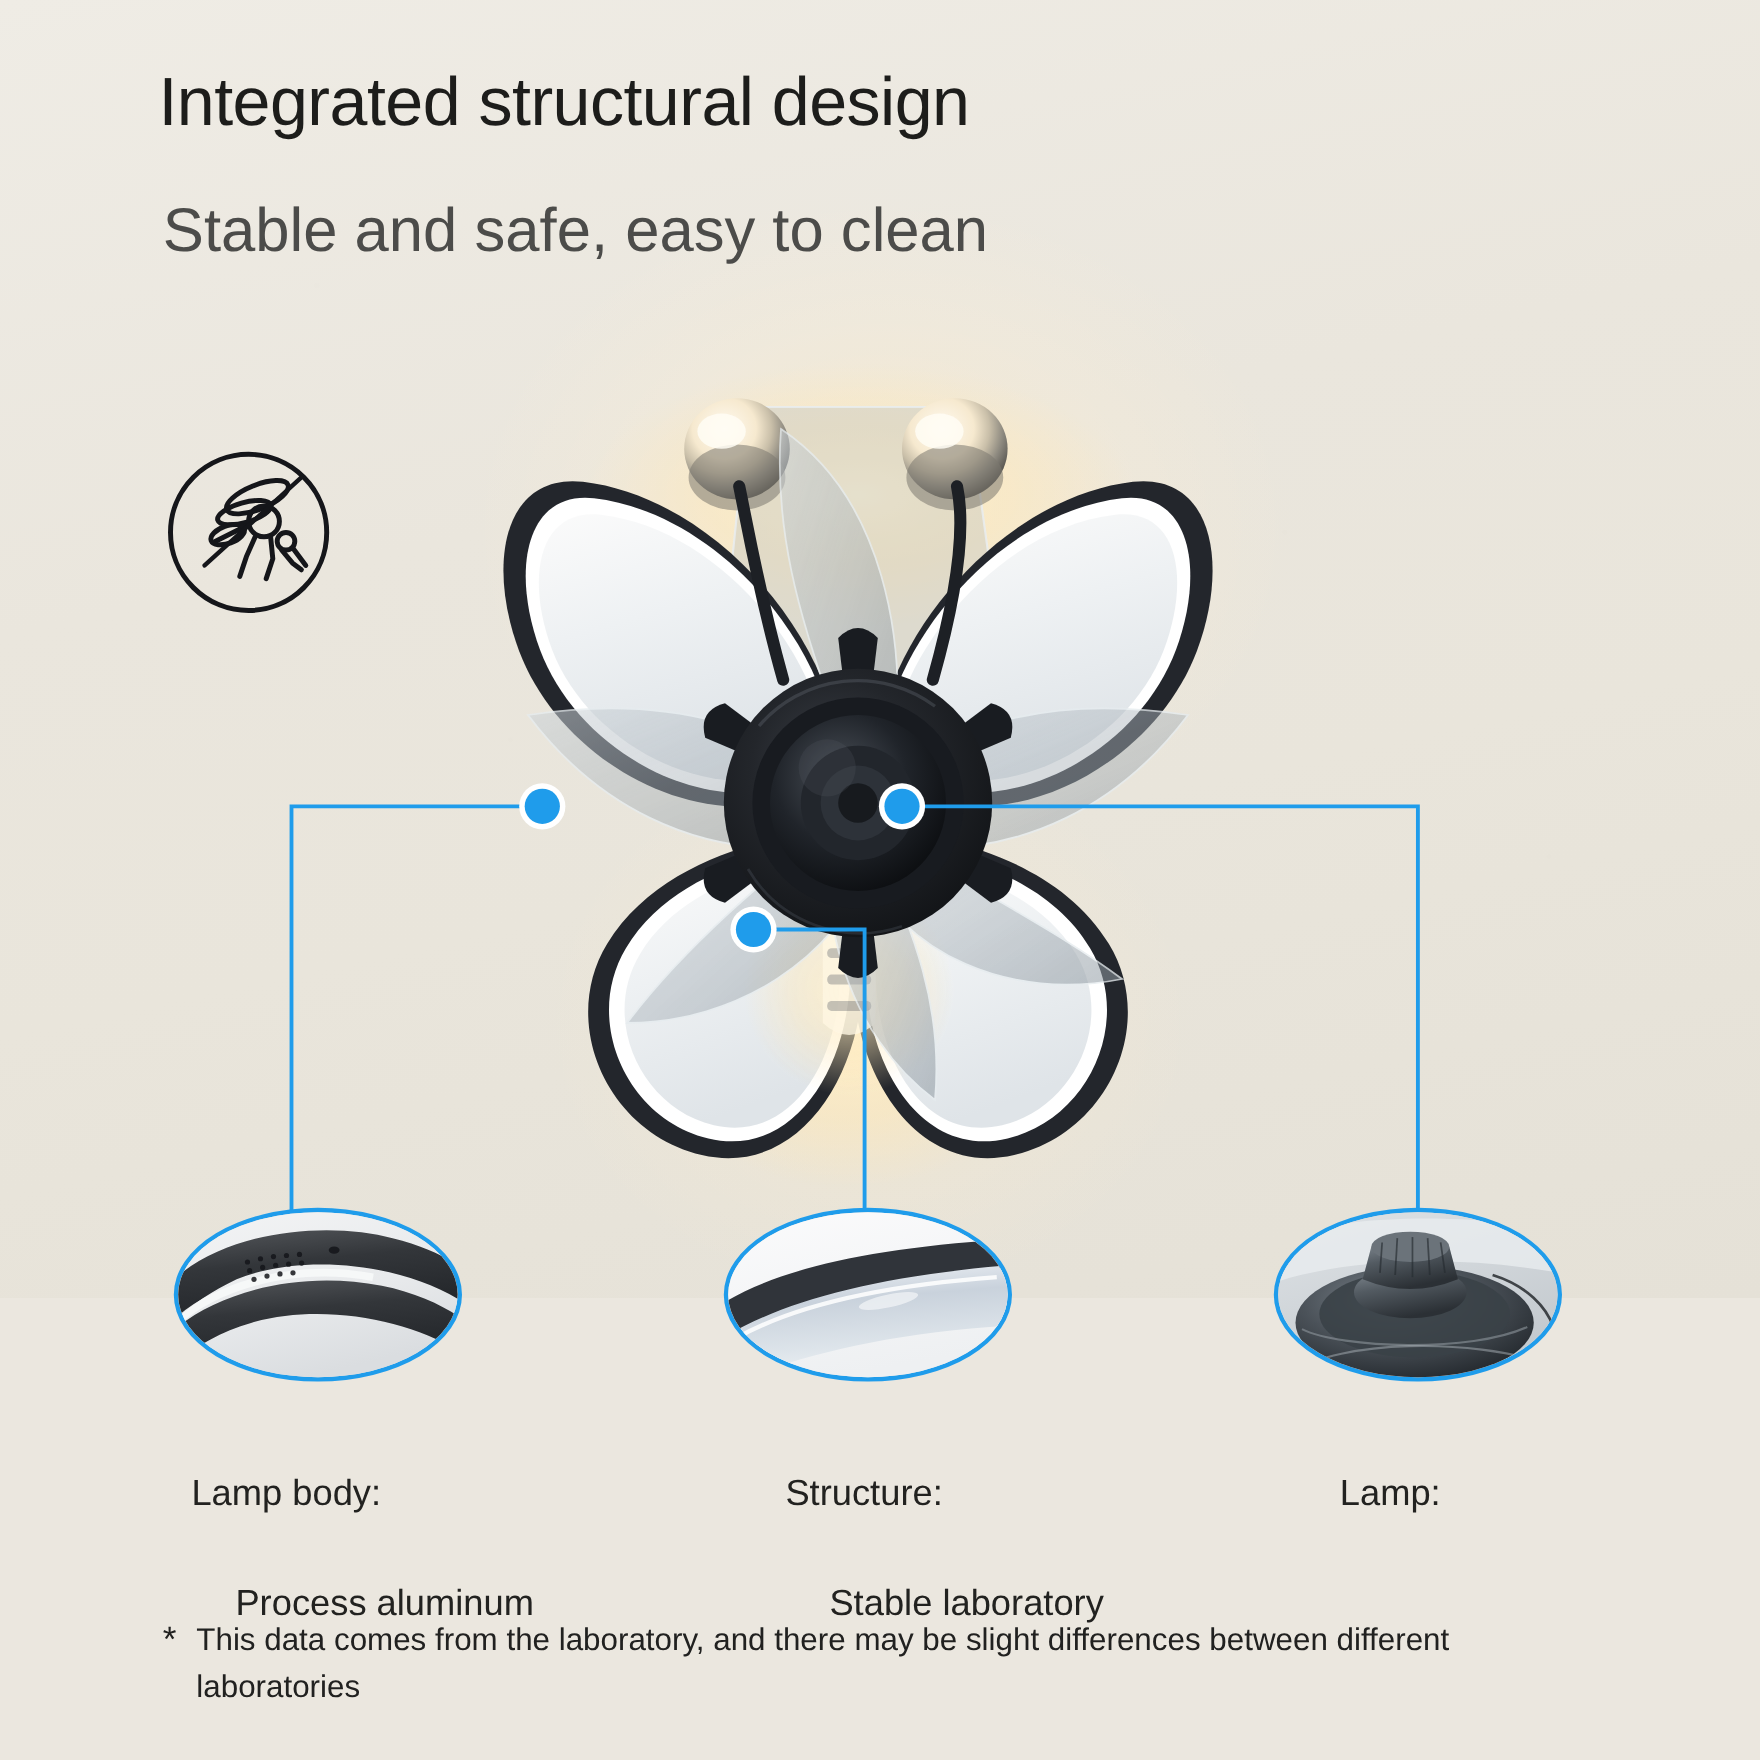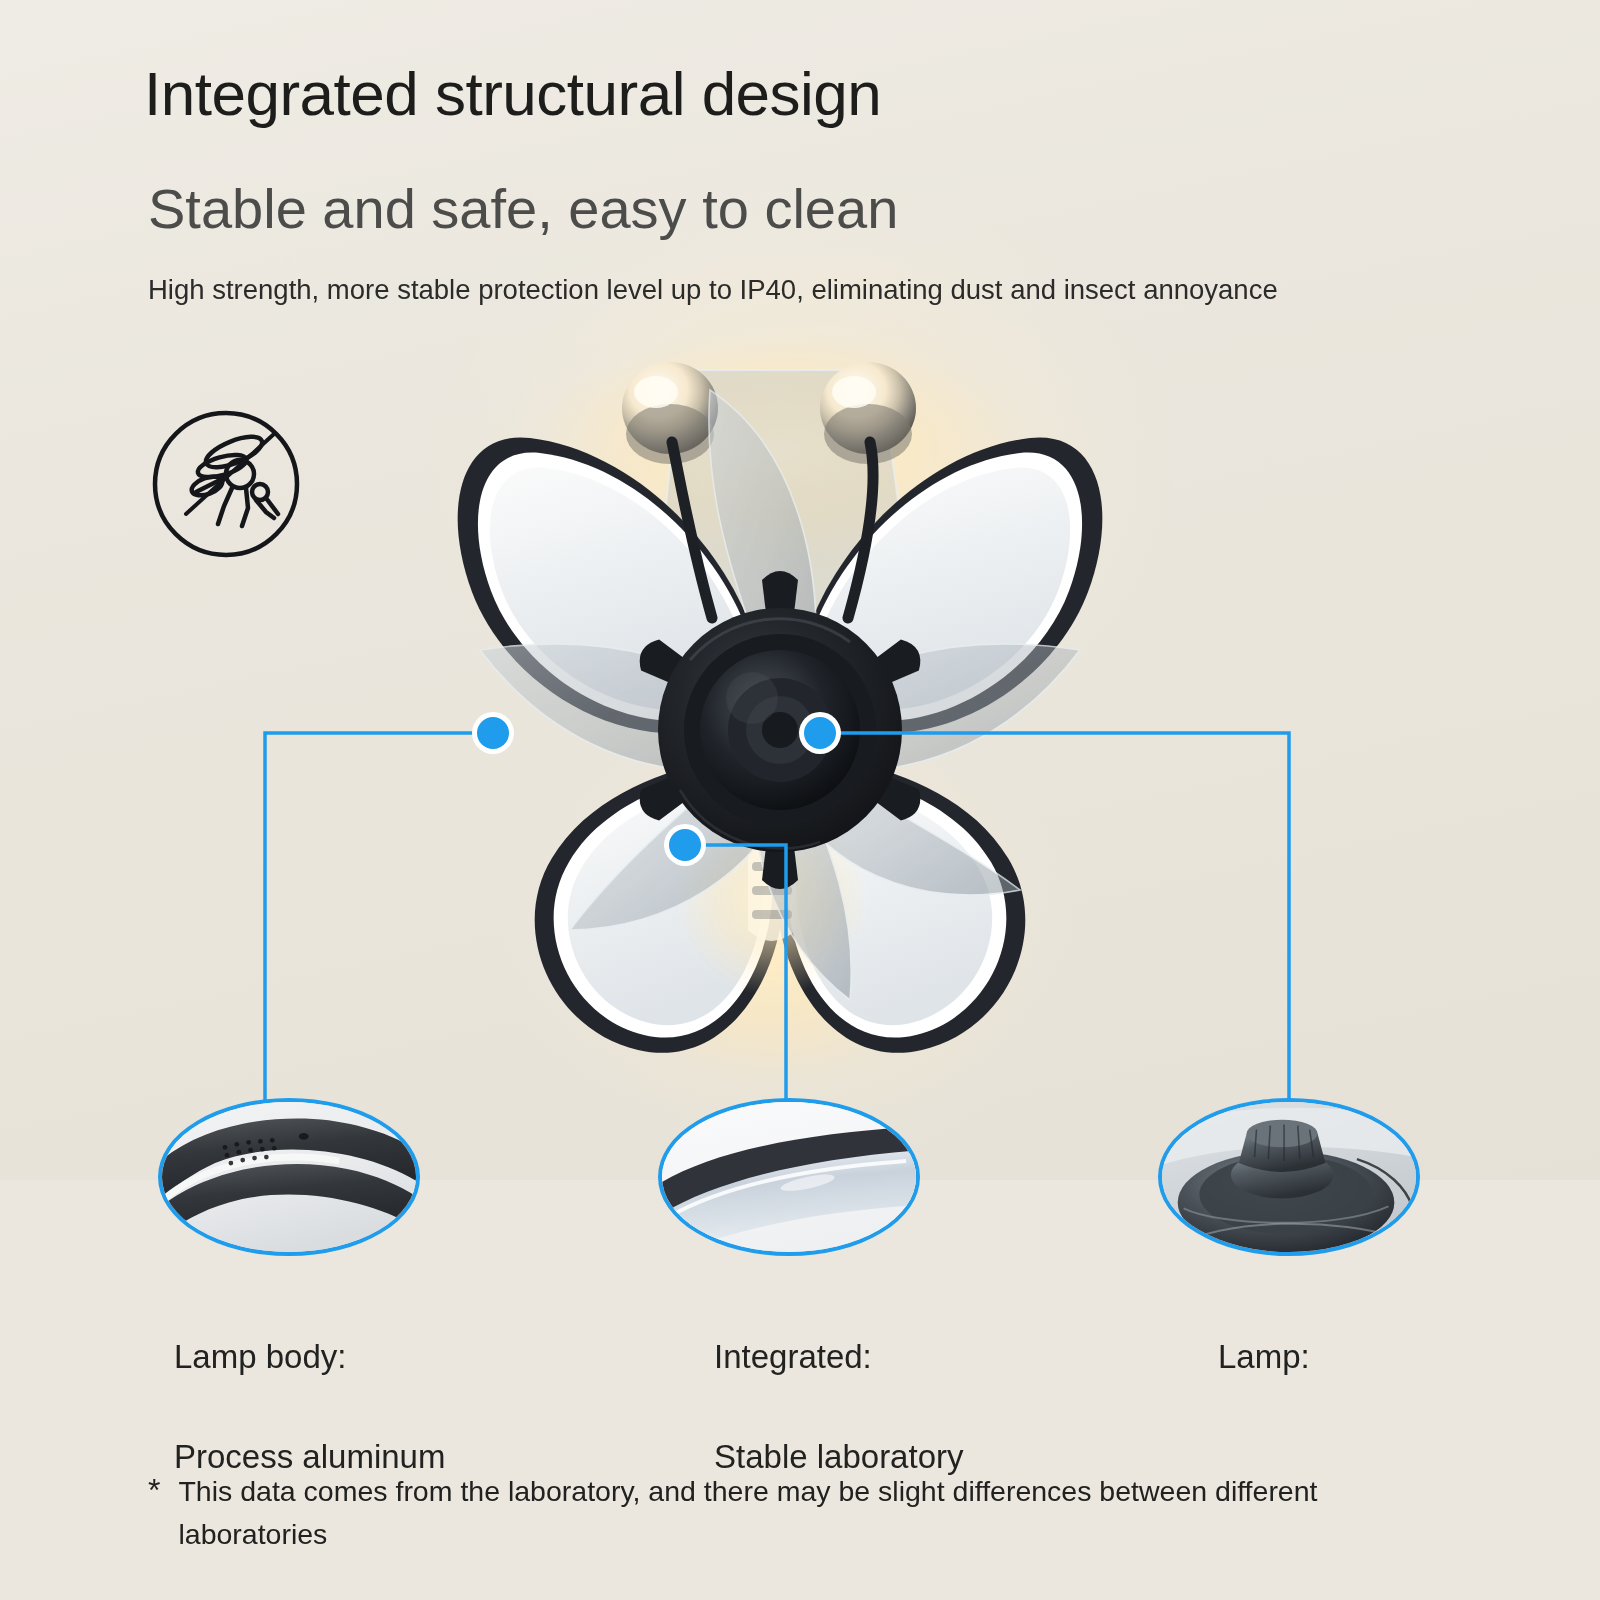--- a/index.html
+++ b/index.html
@@ -105,21 +105,21 @@
     position: absolute;
     font-size: 33px;
     line-height: 1.52;
     color: #222220;
     white-space: pre-line;
   }
   #label-lamp-body  { left: 174px;  top: 1282px; }
   #label-structure  { left: 714px;  top: 1282px; }
   #label-motor      { left: 1218px; top: 1282px; }
   .callout-label .lbl-title { display: block; }
-  .callout-label .lbl-value { display: block; }
+  .callout-label .lbl-value { display: block; margin-left: 40px; }
   #label-motor .lbl-value { padding-left: 6px; }
 
   
   #footnote {
     position: absolute;
     left: 148px;
     top: 1470px;
     width: 1320px;
     font-size: 28.5px;
     line-height: 1.5;
@@ -294,21 +294,20 @@
       <circle cx="685" cy="845" r="16" fill="#1f9ceb"></circle>
     </g>
     <g>
       <circle cx="820" cy="733" r="21" fill="#ffffff"></circle>
       <circle cx="820" cy="733" r="16" fill="#1f9ceb"></circle>
     </g>
   </svg>
 
   <div id="title">Integrated structural design</div>
   <div id="subtitle">Stable and safe, easy to clean</div>
-  <div id="desc">High strength, more stable protection level up to IP40, eliminating dust and insect annoyance</div>
 
   <div id="mosquito-icon">
     <svg width="152" height="152" viewBox="0 0 152 152">
       <circle cx="76" cy="76" r="71" fill="none" stroke="#15161a" stroke-width="4.5"></circle>
 
       <ellipse cx="84" cy="44" rx="30" ry="11" fill="none" stroke="#15161a" stroke-width="4.5" transform="rotate(-22 84 44)"></ellipse>
       <ellipse cx="72" cy="58" rx="25" ry="9" fill="none" stroke="#15161a" stroke-width="4.5" transform="rotate(-16 72 58)"></ellipse>
 
       <path d="M46 84 L74 70" stroke="#15161a" stroke-width="4.5" fill="none" stroke-linecap="round"></path>
       <ellipse cx="57" cy="78" rx="16" ry="8" fill="none" stroke="#15161a" stroke-width="4.5" transform="rotate(-20 57 78)"></ellipse>
@@ -423,21 +422,21 @@
       <path d="M200 60 C232 70 250 90 256 108" fill="none" stroke="#1d2024" stroke-width="2.5" opacity="0.8"></path>
       <path d="M14 150 C60 120 180 118 250 142" fill="none" stroke="#aab2b8" stroke-width="2" opacity="0.5"></path>
     </svg>
   </div>
 
   <div class="callout-label" id="label-lamp-body">
     <span class="lbl-title">Lamp body:</span>
     <span class="lbl-value">Process aluminum</span>
   </div>
   <div class="callout-label" id="label-structure">
-    <span class="lbl-title">Integrated:</span>
+    <span class="lbl-title">Structure:</span>
     <span class="lbl-value">Stable laboratory</span>
   </div>
   <div class="callout-label" id="label-motor">
     <span class="lbl-title">Lamp:</span>
   </div>
 
   <div id="footnote">
     <span id="footnote-star">*</span>
     <span id="footnote-text">This data comes from the laboratory, and there may be slight differences between different laboratories</span>
   </div>

